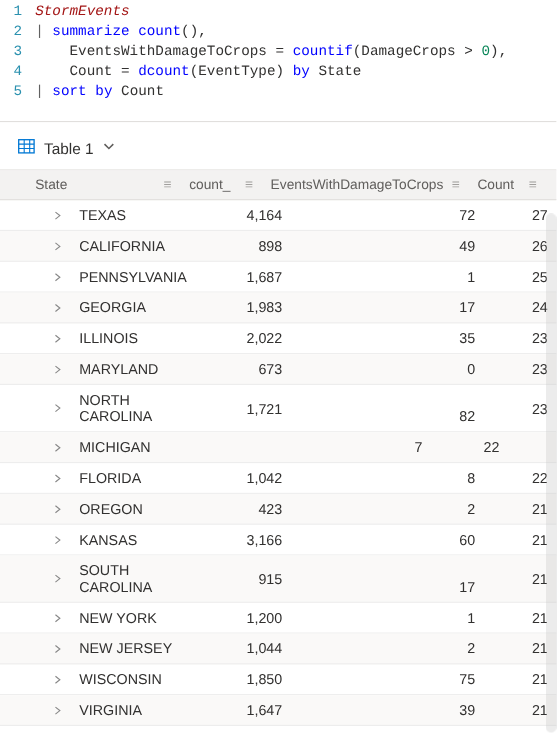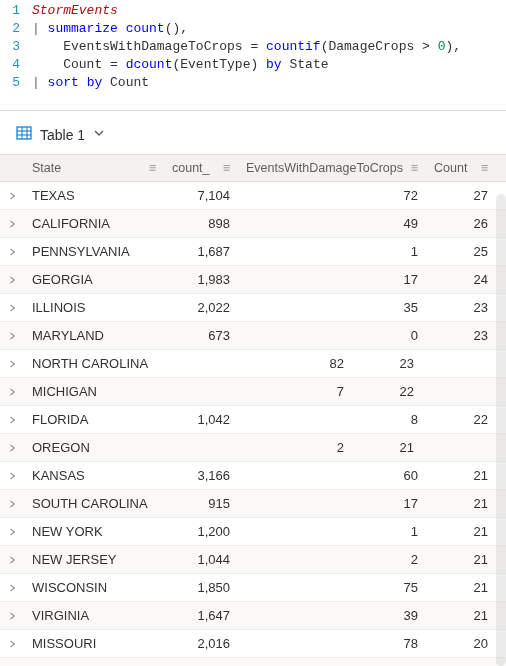--- a/index.html
+++ b/index.html
@@ -50,20 +50,21 @@
     display: flex;
     background: #f3f2f1;
     border-bottom: 1px solid #e1dfdd;
     font-size: 12.5px;
     color: #605e5c;
   }
   .row {
     display: flex;
     border-bottom: 1px solid #ededed;
     font-size: 13px;
+    padding-left: 40px;
   }
   .row:nth-child(even) { background: #faf9f8; }
   .cell { padding: 6px 8px; display: flex; align-items: center; }
   .c-exp   { width: 24px; justify-content: center; color: #888; cursor: pointer; }
   .c-state { width: 140px; }
   .c-count { width: 74px;  justify-content: flex-end; }
   .c-dmg   { width: 188px; justify-content: flex-end; align-items: flex-end; }
   .c-cnt   { width: 70px;  justify-content: flex-end; }
   .hdr .c-state, .hdr .c-count, .hdr .c-dmg, .hdr .c-cnt {
     justify-content: space-between;
@@ -140,21 +141,21 @@
     </div>
   </div>
   <div id="grid-body">
       <div class="row">
         <div class="cell c-exp">
           <svg width="10" height="10" viewBox="0 0 10 10">
             <path d="M3 1l5 4-5 4" fill="none" stroke="#888" stroke-width="1.3"></path>
           </svg>
         </div>
         <div class="cell c-state">TEXAS</div>
-        <div class="cell c-count">7,104</div>
+        <div class="cell c-count">4,164</div>
         <div class="cell c-dmg">72</div>
         <div class="cell c-cnt">27</div>
       </div>
       <div class="row">
         <div class="cell c-exp">
           <svg width="10" height="10" viewBox="0 0 10 10">
             <path d="M3 1l5 4-5 4" fill="none" stroke="#888" stroke-width="1.3"></path>
           </svg>
         </div>
         <div class="cell c-state">CALIFORNIA</div>
@@ -206,20 +207,21 @@
         <div class="cell c-dmg">0</div>
         <div class="cell c-cnt">23</div>
       </div>
       <div class="row">
         <div class="cell c-exp">
           <svg width="10" height="10" viewBox="0 0 10 10">
             <path d="M3 1l5 4-5 4" fill="none" stroke="#888" stroke-width="1.3"></path>
           </svg>
         </div>
         <div class="cell c-state">NORTH CAROLINA</div>
+        <div class="cell c-count">1,721</div>
         <div class="cell c-dmg">82</div>
         <div class="cell c-cnt">23</div>
       </div>
       <div class="row">
         <div class="cell c-exp">
           <svg width="10" height="10" viewBox="0 0 10 10">
             <path d="M3 1l5 4-5 4" fill="none" stroke="#888" stroke-width="1.3"></path>
           </svg>
         </div>
         <div class="cell c-state">MICHIGAN</div>
@@ -237,20 +239,21 @@
         <div class="cell c-dmg">8</div>
         <div class="cell c-cnt">22</div>
       </div>
       <div class="row">
         <div class="cell c-exp">
           <svg width="10" height="10" viewBox="0 0 10 10">
             <path d="M3 1l5 4-5 4" fill="none" stroke="#888" stroke-width="1.3"></path>
           </svg>
         </div>
         <div class="cell c-state">OREGON</div>
+        <div class="cell c-count">423</div>
         <div class="cell c-dmg">2</div>
         <div class="cell c-cnt">21</div>
       </div>
       <div class="row">
         <div class="cell c-exp">
           <svg width="10" height="10" viewBox="0 0 10 10">
             <path d="M3 1l5 4-5 4" fill="none" stroke="#888" stroke-width="1.3"></path>
           </svg>
         </div>
         <div class="cell c-state">KANSAS</div>

